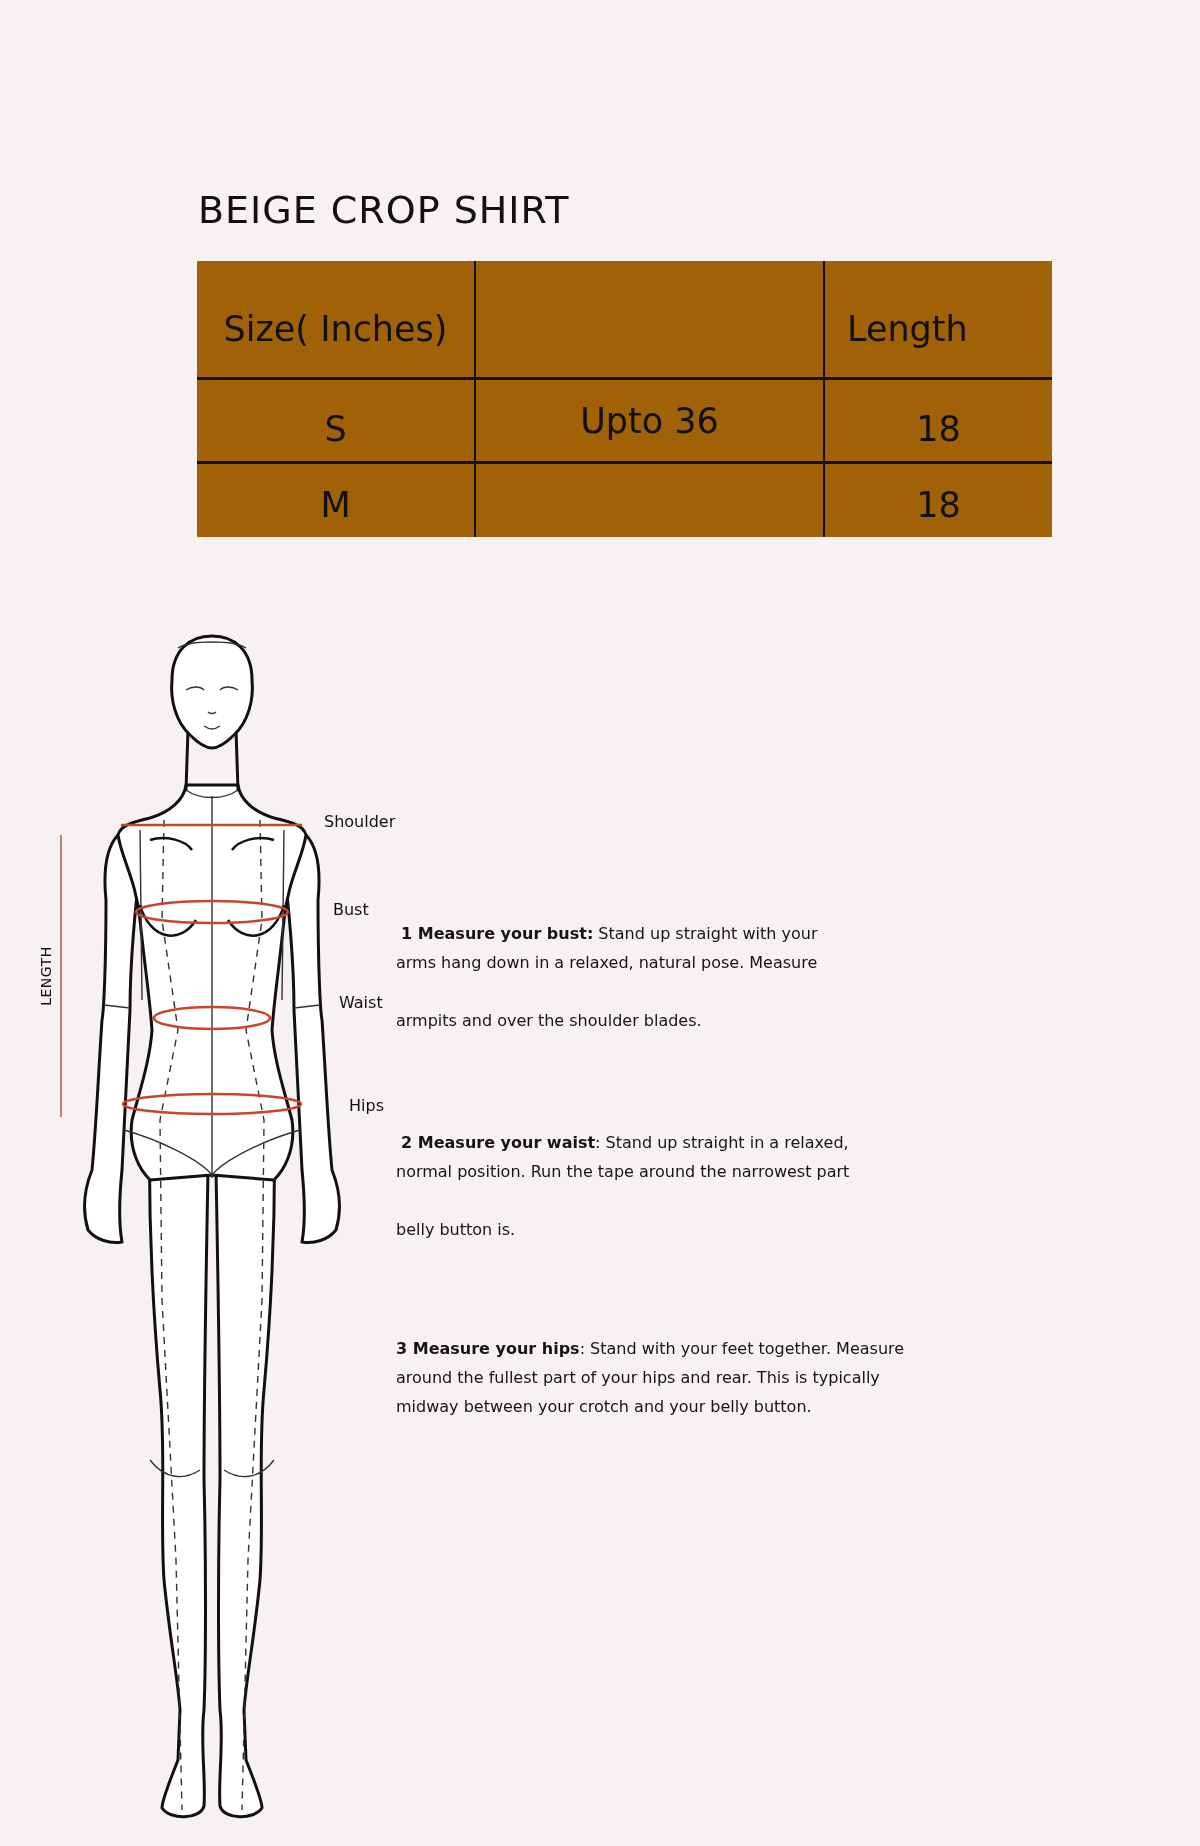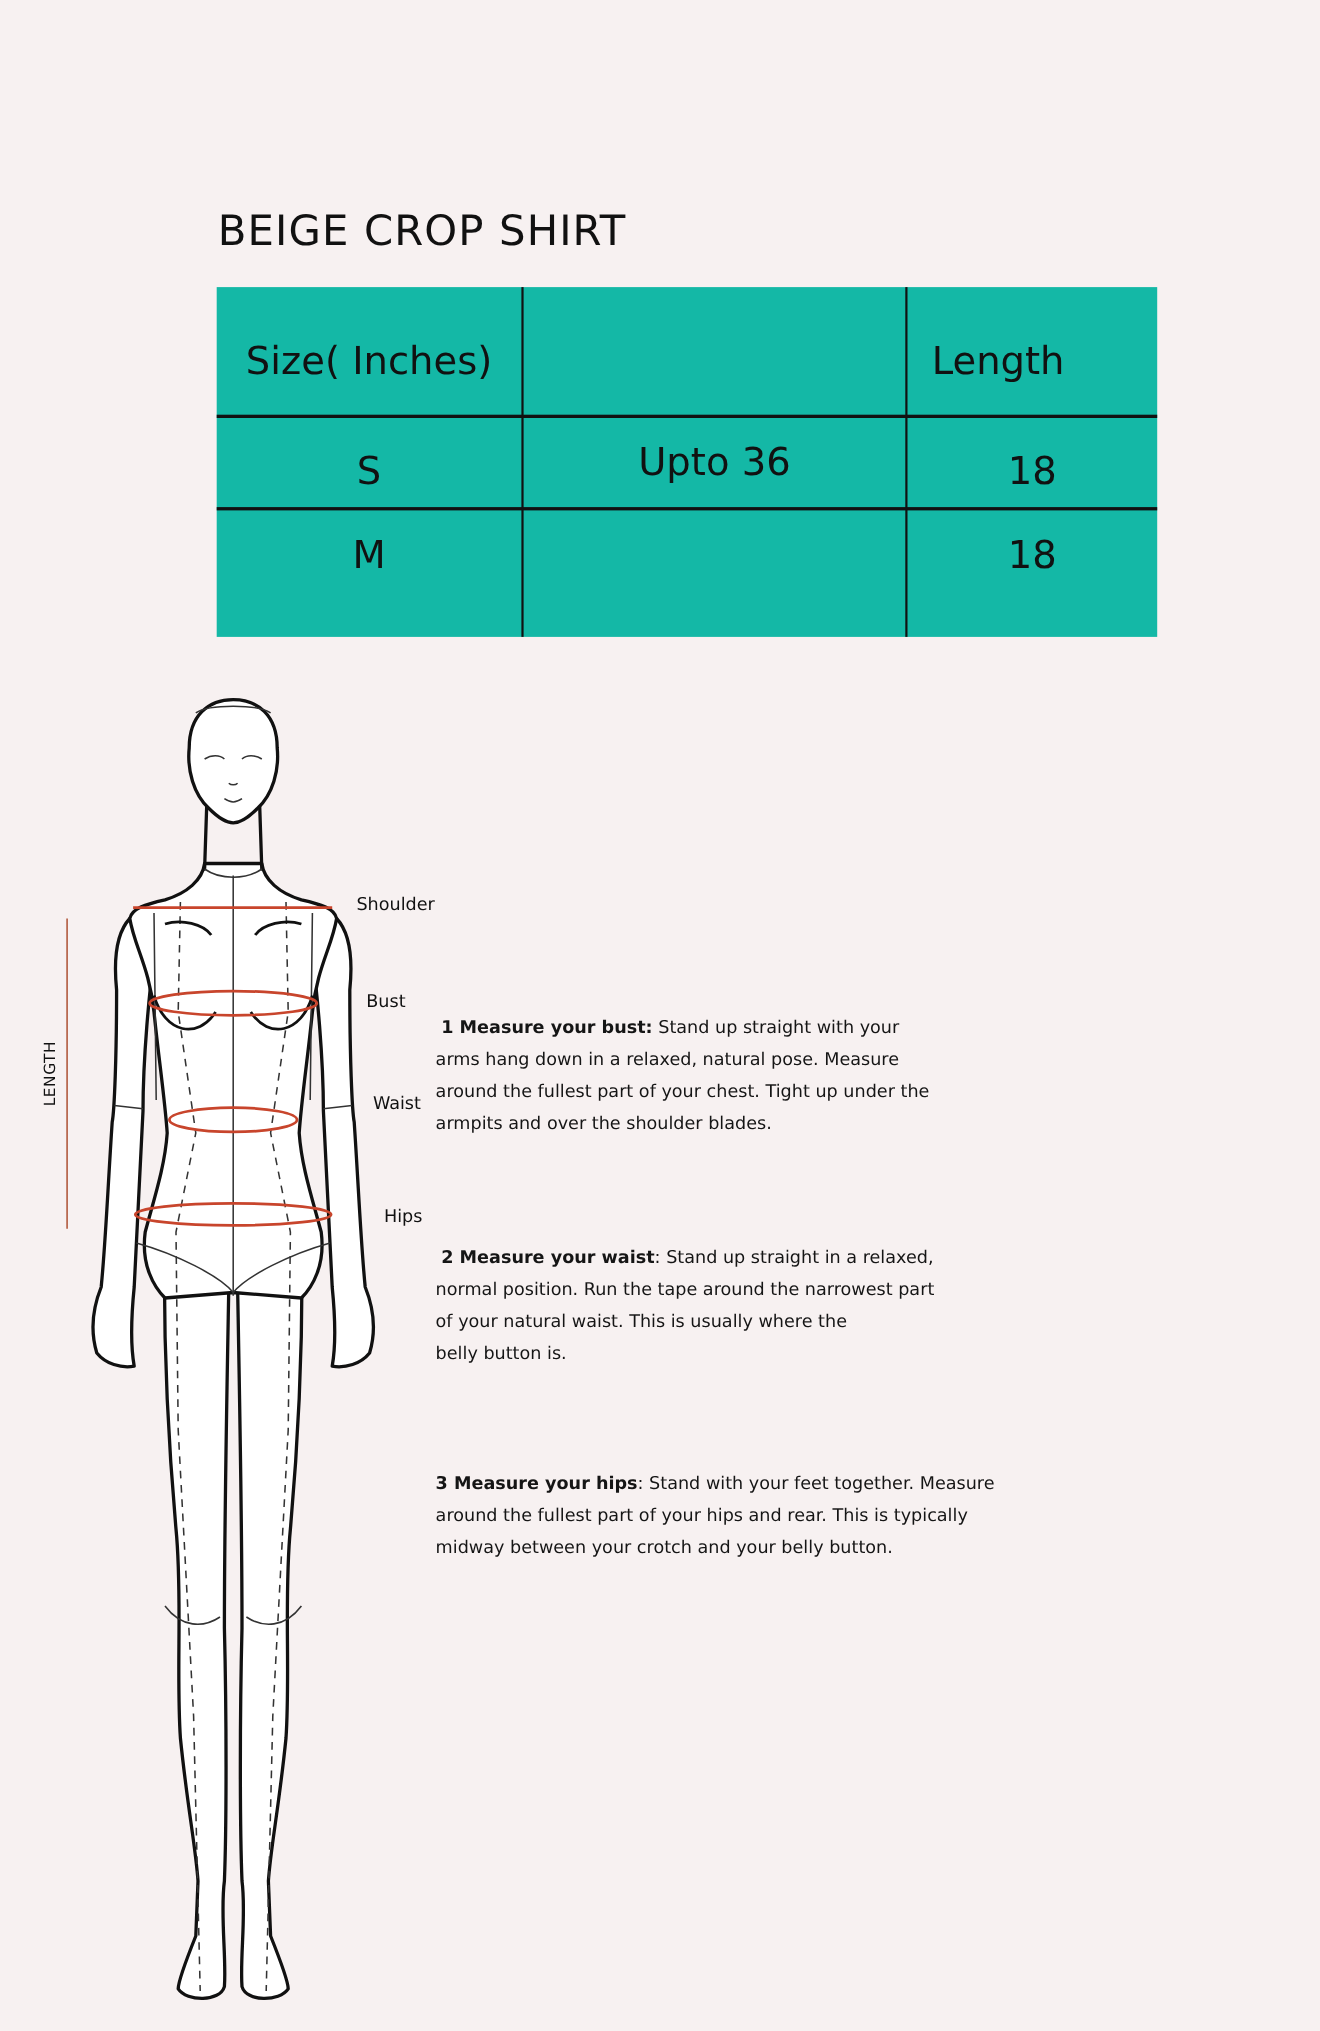--- a/index.html
+++ b/index.html
@@ -6,22 +6,22 @@
   body {
     width: 1200px; height: 1846px; position: relative; overflow: hidden;
     background: #f7f1f1; color: #111;
     font-family: "DejaVu Sans", "Liberation Sans", sans-serif;
   }
   .title {
     position: absolute; left: 198px; top: 188px;
     font-size: 38px; letter-spacing: 1px; font-weight: 400; margin: 0;
   }
   .size-table {
-    position: absolute; left: 197px; top: 261px; width: 855px; height: 318px;
-    background: #14b8a6;
+    position: absolute; left: 197px; top: 261px; width: 855px; height: 276px;
+    background: #a16207;
   }
   .size-table .vline { position: absolute; top: 0; bottom: 0; width: 2px; background: #111; }
   .size-table .hline { position: absolute; left: 0; right: 0; height: 3px; background: #111; }
   .cell {
     position: absolute; display: flex; align-items: center; justify-content: center;
     font-size: 35px;
   }
   .figure-svg { position: absolute; left: 0; top: 600px; }
   .fig-label { position: absolute; font-size: 16px; }
   .length-label {
@@ -105,28 +105,28 @@
 <div class="length-label">LENGTH</div>
 
 <div class="fig-label" style="left:324px;top:812px">Shoulder</div>
 <div class="fig-label" style="left:333px;top:900px">Bust</div>
 <div class="fig-label" style="left:339px;top:993px">Waist</div>
 <div class="fig-label" style="left:349px;top:1096px">Hips</div>
 
 <p class="instruction" style="top:919px">
   &nbsp;<b>1 Measure your bust:</b><span> Stand up straight with your</span><br>
   <span>arms hang down in a relaxed, natural pose. Measure</span><br>
-  <span>around the fullest part of your chest. Tight up under the</span><br>
+  <br>
   <span>armpits and over the shoulder blades.</span>
 </p>
 
 <p class="instruction" style="top:1128px">
   &nbsp;<b>2 Measure your waist</b><span>: Stand up straight in a relaxed,</span><br>
   <span>normal position. Run the tape around the narrowest part</span><br>
-  <span>of your natural waist. This is usually where the</span><br>
+  <br>
   <span>belly button is.</span>
 </p>
 
 <p class="instruction" style="top:1334px">
   <b>3 Measure your hips</b><span>: Stand with your feet together. Measure</span><br>
   <span>around the fullest part of your hips and rear. This is typically</span><br>
   <span>midway between your crotch and your belly button.</span>
 </p>
 
 </body></html>

